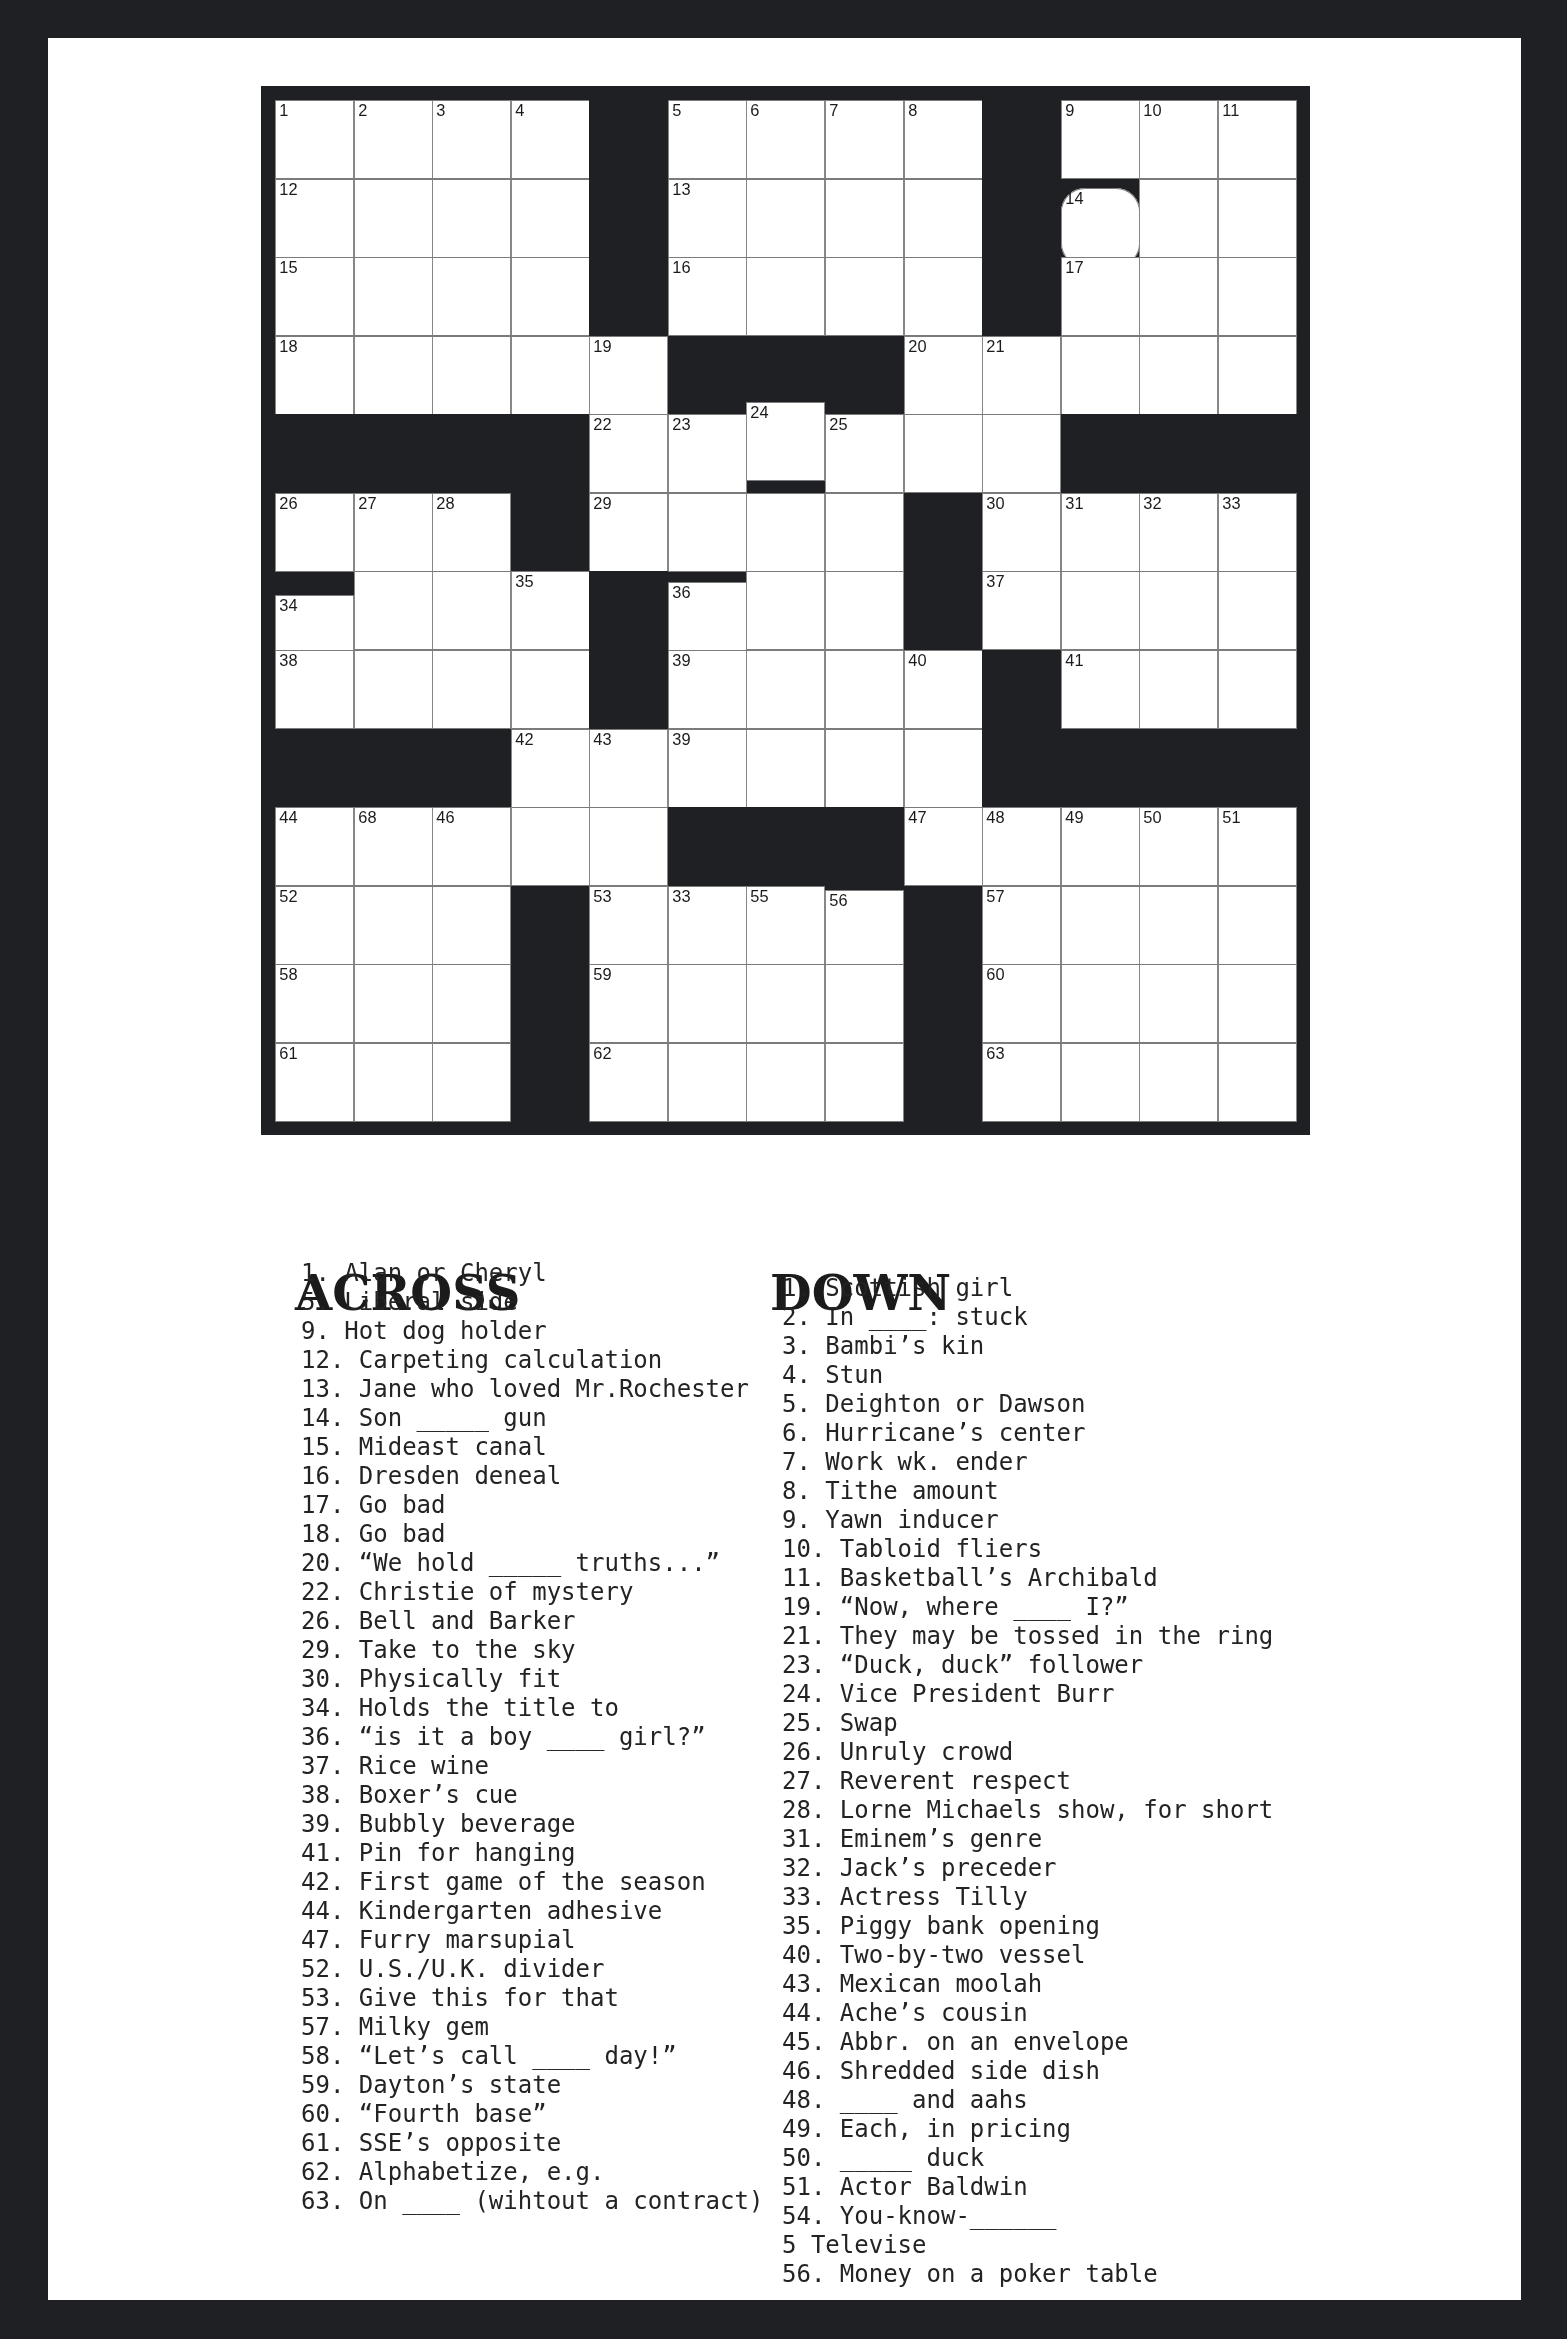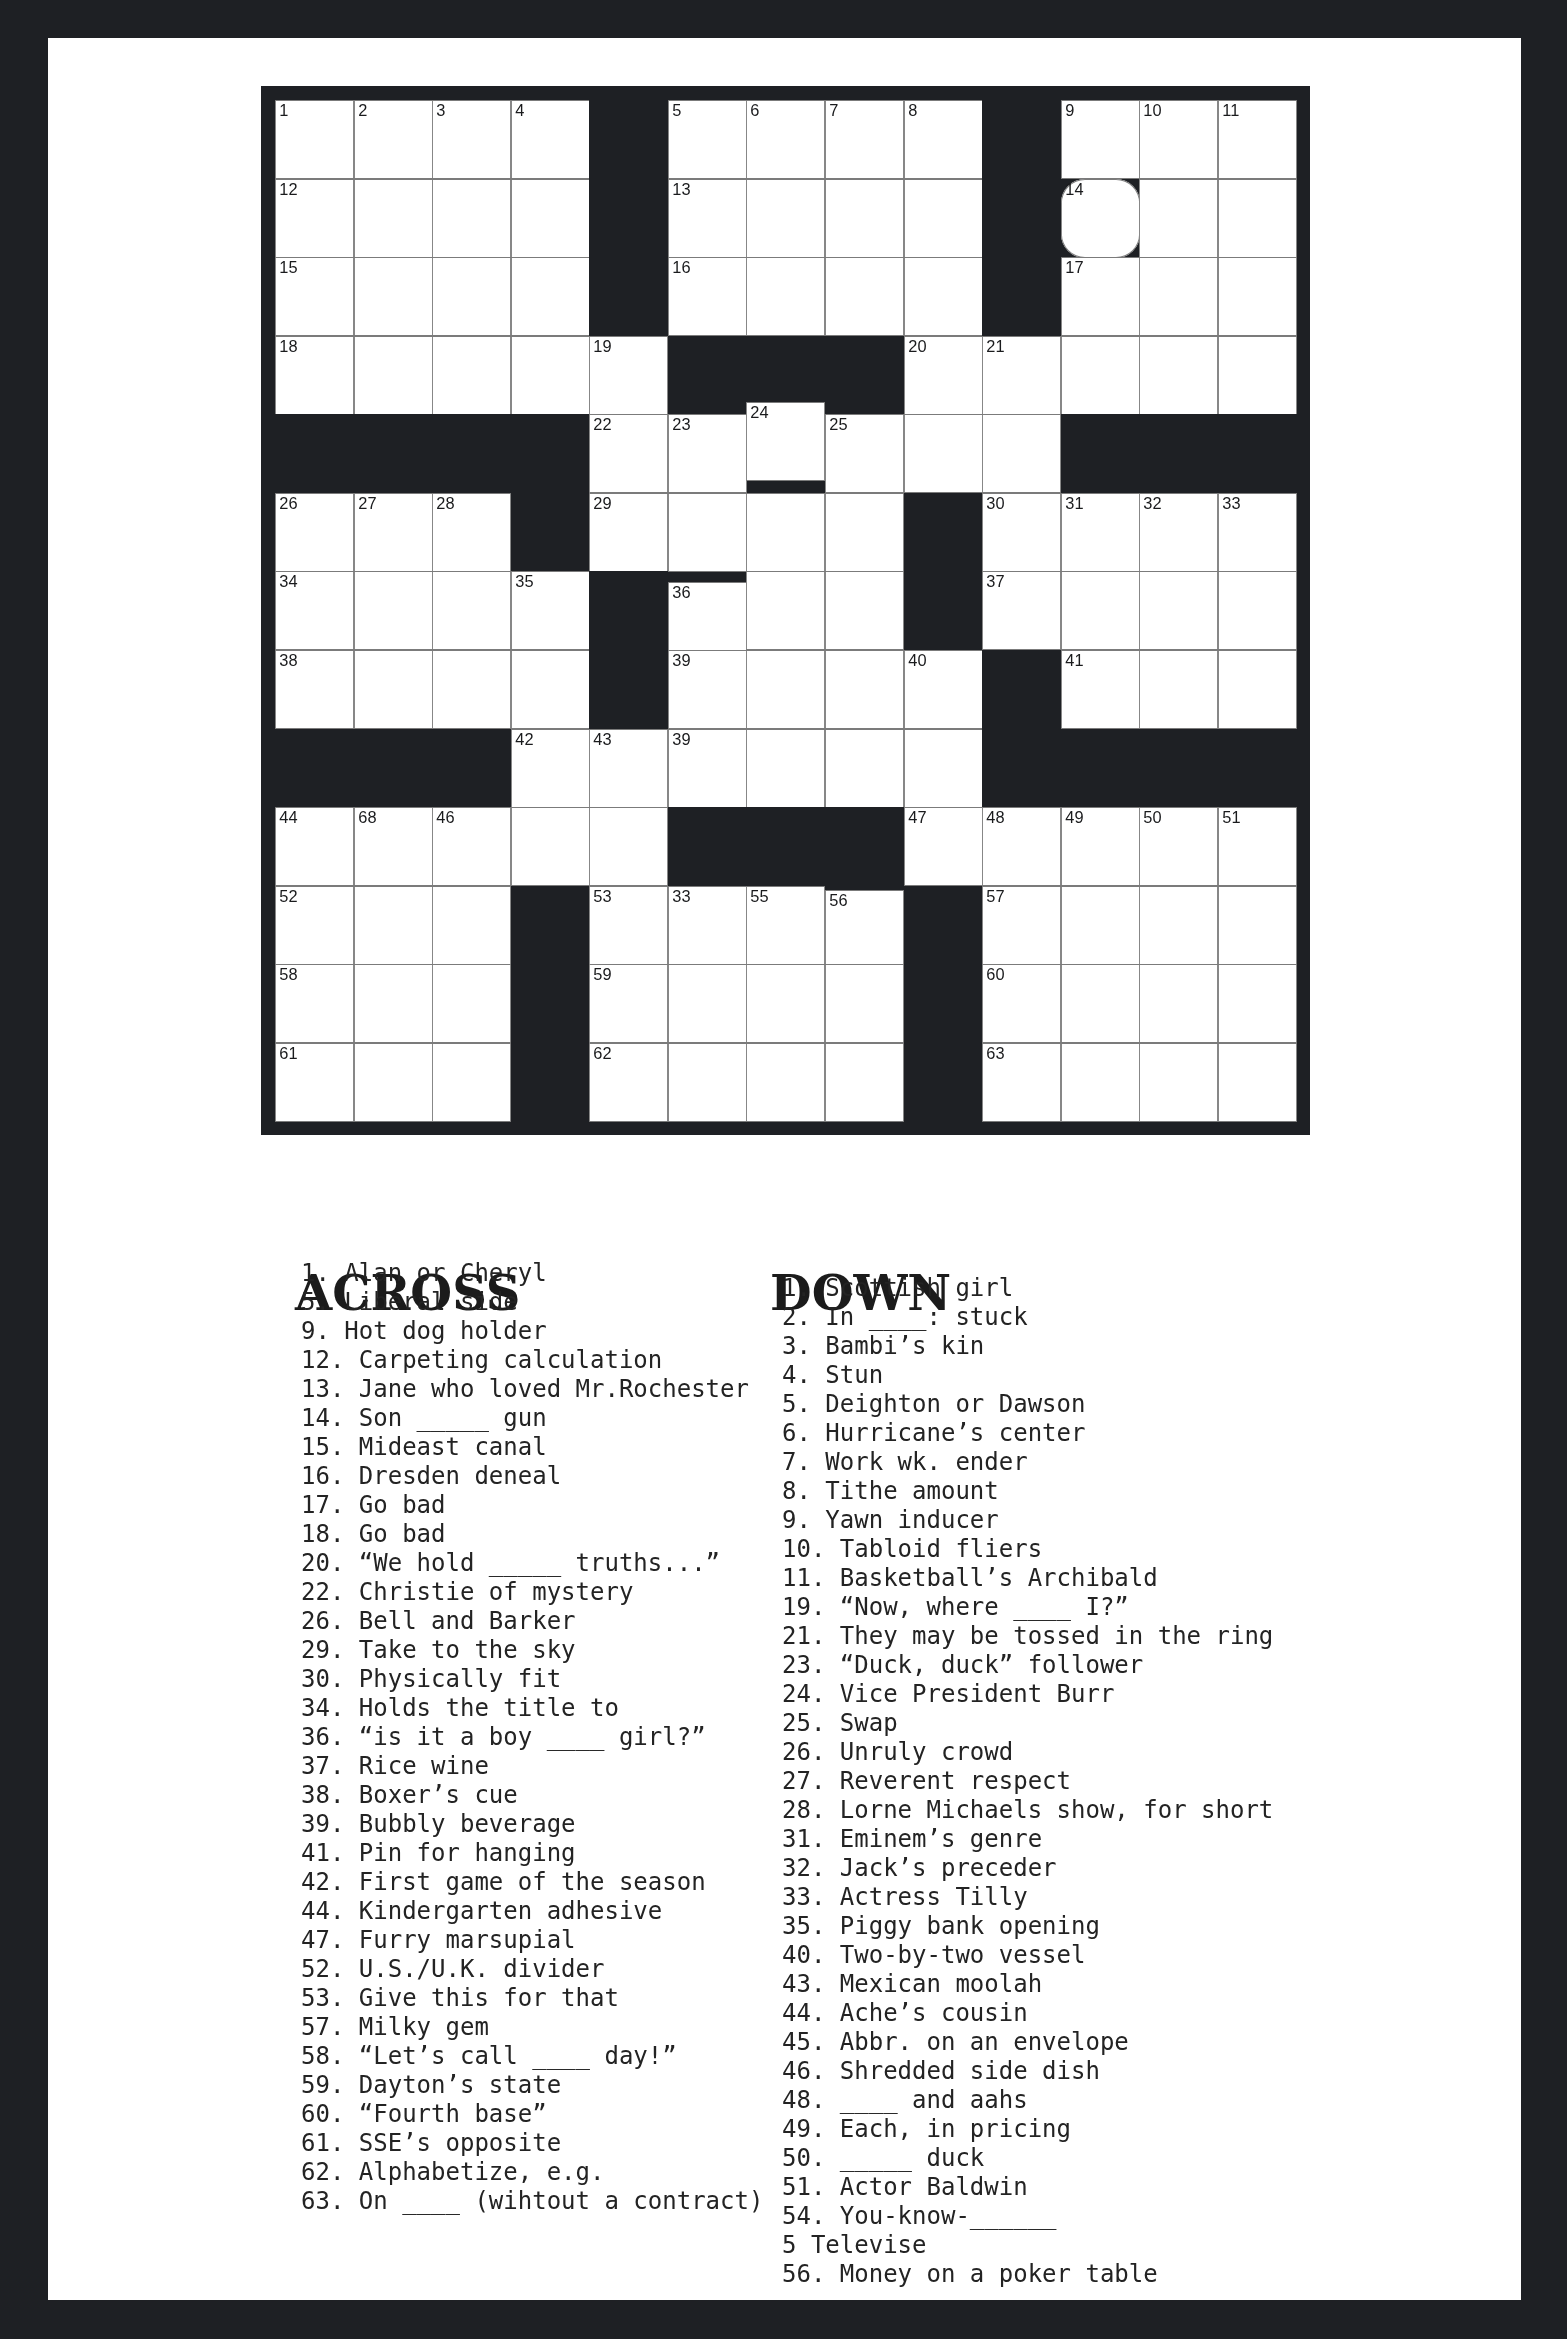--- a/index.html
+++ b/index.html
@@ -129,21 +129,21 @@
         <div class="cell white" style="left: 157px; top: 79px;"></div>
         <div class="cell white" style="left: 236px; top: 79px;"></div>
         <div class="cell black" style="left: 314px; top: 79px;"></div>
         <div class="cell white" style="left: 393px; top: 79px;">
           <span class="num">13</span>
         </div>
         <div class="cell white" style="left: 471px; top: 79px;"></div>
         <div class="cell white" style="left: 550px; top: 79px;"></div>
         <div class="cell white" style="left: 629px; top: 79px;"></div>
         <div class="cell black" style="left: 707px; top: 79px;"></div>
-        <div class="cell white" style="left: 786px; top: 79px; border-radius: 24px;">
+        <div class="cell white" style="left: 786px; top: 88px; border-radius: 24px;">
           <span class="num">14</span>
         </div>
         <div class="cell white" style="left: 864px; top: 79px;"></div>
         <div class="cell white" style="left: 943px; top: 79px;"></div>
         <div class="cell white" style="left: 0px; top: 157px;">
           <span class="num">15</span>
         </div>
         <div class="cell white" style="left: 79px; top: 157px;"></div>
         <div class="cell white" style="left: 157px; top: 157px;"></div>
         <div class="cell white" style="left: 236px; top: 157px;"></div>
@@ -224,21 +224,21 @@
         </div>
         <div class="cell white" style="left: 786px; top: 393px;">
           <span class="num">31</span>
         </div>
         <div class="cell white" style="left: 864px; top: 393px;">
           <span class="num">32</span>
         </div>
         <div class="cell white" style="left: 943px; top: 393px;">
           <span class="num">33</span>
         </div>
-        <div class="cell white" style="left: 0px; top: 471px; text-decoration: underline;">
+        <div class="cell white" style="left: 0px; top: 495px; text-decoration: underline;">
           <span class="num">34</span>
         </div>
         <div class="cell white" style="left: 79px; top: 471px;"></div>
         <div class="cell white" style="left: 157px; top: 471px;"></div>
         <div class="cell white" style="left: 236px; top: 471px;">
           <span class="num">35</span>
         </div>
         <div class="cell black" style="left: 314px; top: 471px;"></div>
         <div class="cell white" style="left: 393px; top: 471px; margin-top: 11px;">
           <span class="num">36</span>

